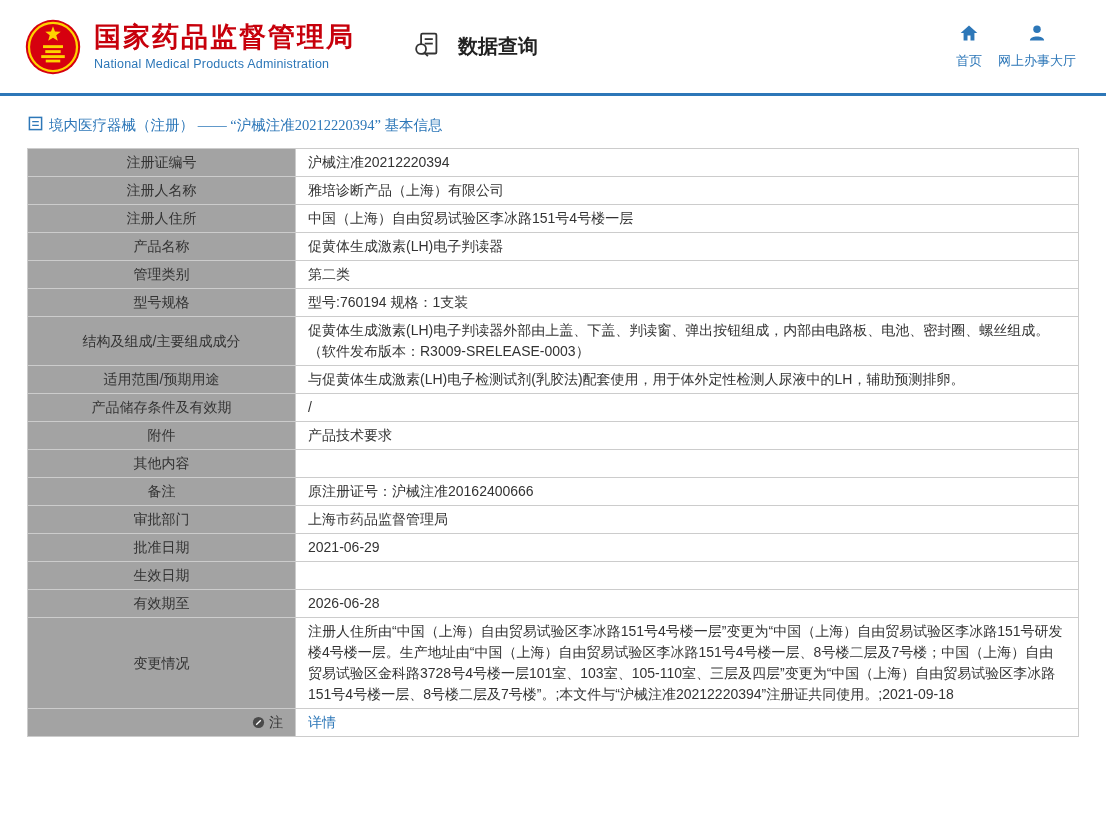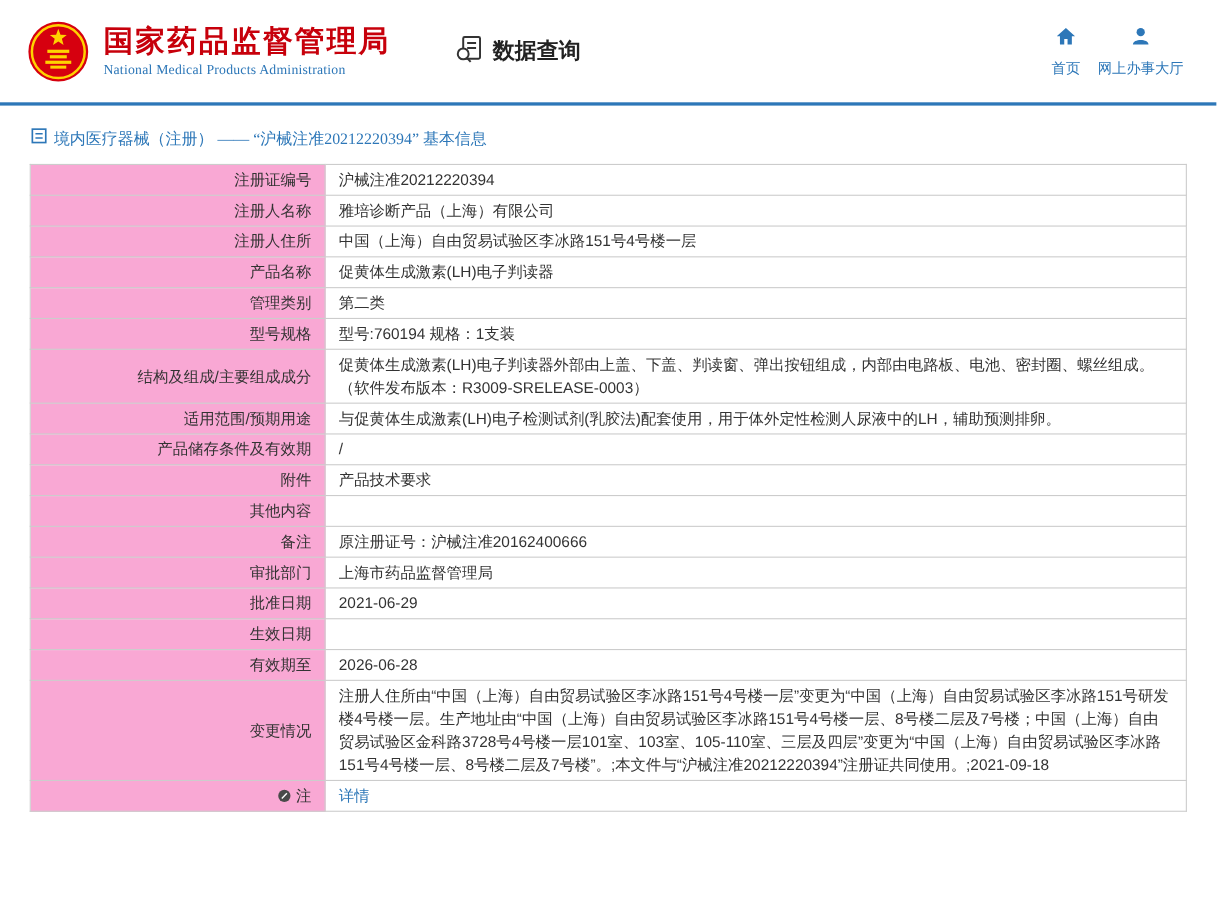--- a/index.html
+++ b/index.html
@@ -3,38 +3,38 @@
 <meta charset="utf-8">
 <style>
   * { margin:0; padding:0; box-sizing:border-box; }
   html,body { width:1106px; background:#fff; font-family:"Liberation Sans","DejaVu Sans",sans-serif; color:#333; }
   body { height:818px; overflow:hidden; }
 
   
   .header { height:93px; display:flex; align-items:center; padding:0 30px 0 24px; background:#fff; }
   .header-rule { height:3px; background:#2d77b8; width:100%; }
   .emblem { width:58px; height:58px; flex:0 0 auto; margin-right:12px; }
-  .org-names { display:flex; flex-direction:column; justify-content:center;font-family:Liberation Serif, serif; }
+  .org-names { display:flex; flex-direction:column; justify-content:center; }
   .org-cn { font-size:27px; font-weight:bold; color:#c7000b; letter-spacing:2px; line-height:1.15; }
   .org-en { font-size:12.5px; color:#2d77b8; margin-top:3px; letter-spacing:0.2px; }
-  .section-title { display:flex; align-items:center; margin-left:58px; gap:8px; }
+  .section-title { display:flex; align-items:center; margin-left:58px; gap:18px; }
   .section-title .txt { font-size:20px; font-weight:bold; color:#222; }
   .header-nav { margin-left:auto; display:flex; gap:16px; }
   .nav-item { display:flex; flex-direction:column; align-items:center; gap:5px; cursor:pointer; }
   .nav-item .lab { font-size:13px; color:#2d77b8; white-space:nowrap; }
 
   
   .breadcrumb { display:flex; align-items:center; gap:6px; padding:20px 28px 0 28px;font-family:Liberation Serif, serif; }
   .breadcrumb .txt { font-size:14.5px; color:#2d77b8; }
 
   
   table.info { border-collapse:collapse; table-layout:fixed; width:1052px; margin:13px 27px 0 27px; }
   table.info col.c1 { width:268px; }
   table.info td { border:1px solid #ccc; font-size:14px; line-height:21px; padding:3px 12px; vertical-align:middle; height:28px; }
-  td.lbl { text-align:right; color:#333; background:#f9a8d4; }
+  td.lbl { text-align:center; color:#333; background:#a3a3a3; }
   td.val { color:#333; }
   .detail-link { color:#2d77b8; text-decoration:none; cursor:pointer;margin-top:32px; }
   .lbl-flex { display:flex; align-items:center; justify-content:flex-end; gap:4px; }
   .note-ic { display:inline-flex; }
 </style>
 </head>
 <body>
 
 <div class="header">
   <span class="emblem">

